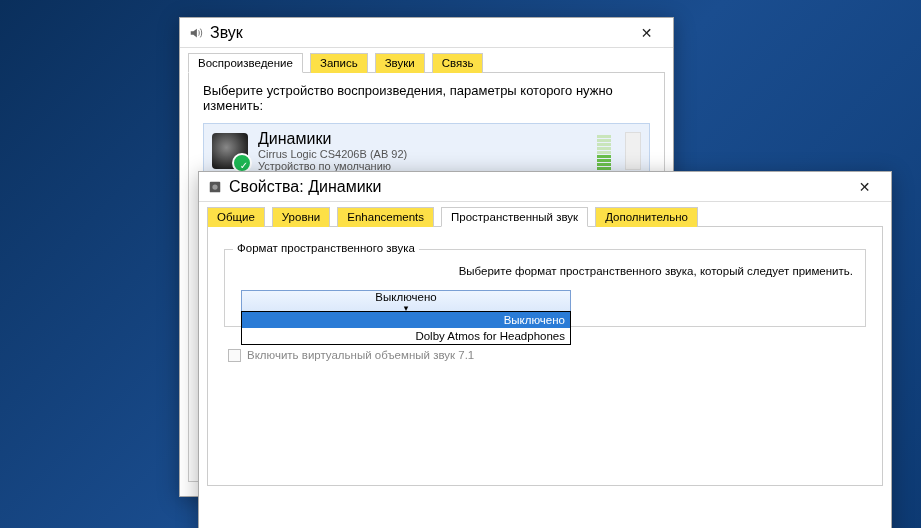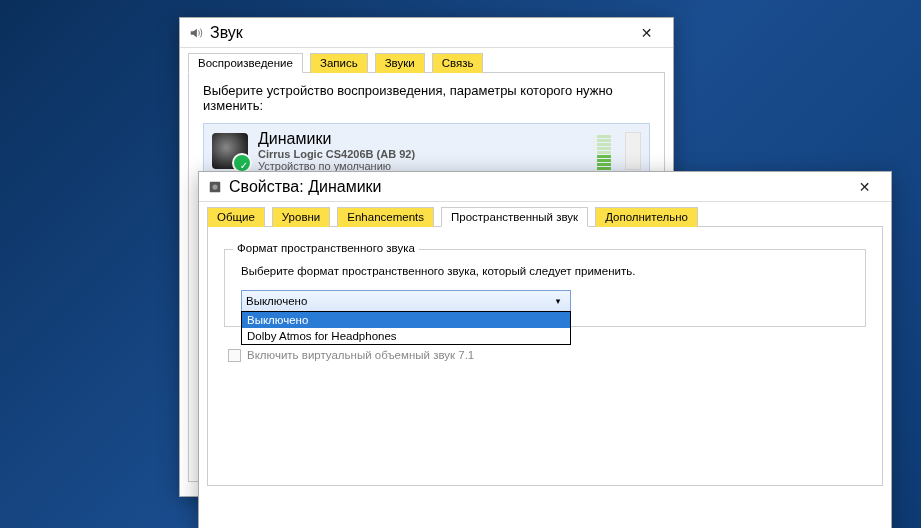--- a/index.html
+++ b/index.html
@@ -98,21 +98,21 @@
     position: absolute;
     right: -1px; bottom: -1px;
     width: 10px; height: 10px;
     z-index: 2;
     color: #fff;
     font-size: 10px;
     display:flex; align-items:center; justify-content:center;
   }
   .device-text { flex: 1; }
   .device-name { font-weight: 400; font-size: 16px; }
-  .device-driver { font-size: 11px; color: #555; font-weight: bold; }
+  .device-driver { font-size: 11px; color: #555; }
   .device-status { font-size: 11px; color: #555; }
   .vu {
     width: 14px; height: 38px;
     display: flex; flex-direction: column-reverse;
     gap: 1px;
     margin-left: 6px;
   }
   .vu .bar { height: 3px; background: #6abf4b; }
   .vu .bar.dim { background: #c9e5bb; }
   .scroll-stub {
@@ -121,39 +121,41 @@
     border: 1px solid #ddd;
     margin-left: 4px;
   }
   
   .props .tabpanel { height: 260px; padding: 14px 16px; }
   .group {
     border: 1px solid #d0d0d0;
     padding: 10px 12px 14px 12px;
     position: relative;
     margin-top: 8px;
+    text-align: right;
   }
   .group-title {
     position: absolute;
     top: -8px; left: 8px;
     background: #fff;
     padding: 0 4px;
     font-size: 11.5px;
   }
   .group-text { font-size: 11.5px; margin: 4px 0 10px 4px; line-height: 1.35; }
   .combo {
     width: 330px;
     height: 22px;
     border: 1px solid #7a9fd4;
     background: linear-gradient(#eef5ff,#dce9fb);
     display: flex; align-items: center;
     padding: 0 4px;
     font-size: 11.5px;
     position: relative;
     margin-left: 4px;
+    flex-direction: column;
   }
   .combo .txt { flex:1; }
   .combo .arrow {
     width: 16px; height: 100%;
     display: flex; align-items:center; justify-content:center;
     font-size: 9px;
   }
   .dropdown {
     position: absolute;
     left: -1px; top: 20px;

